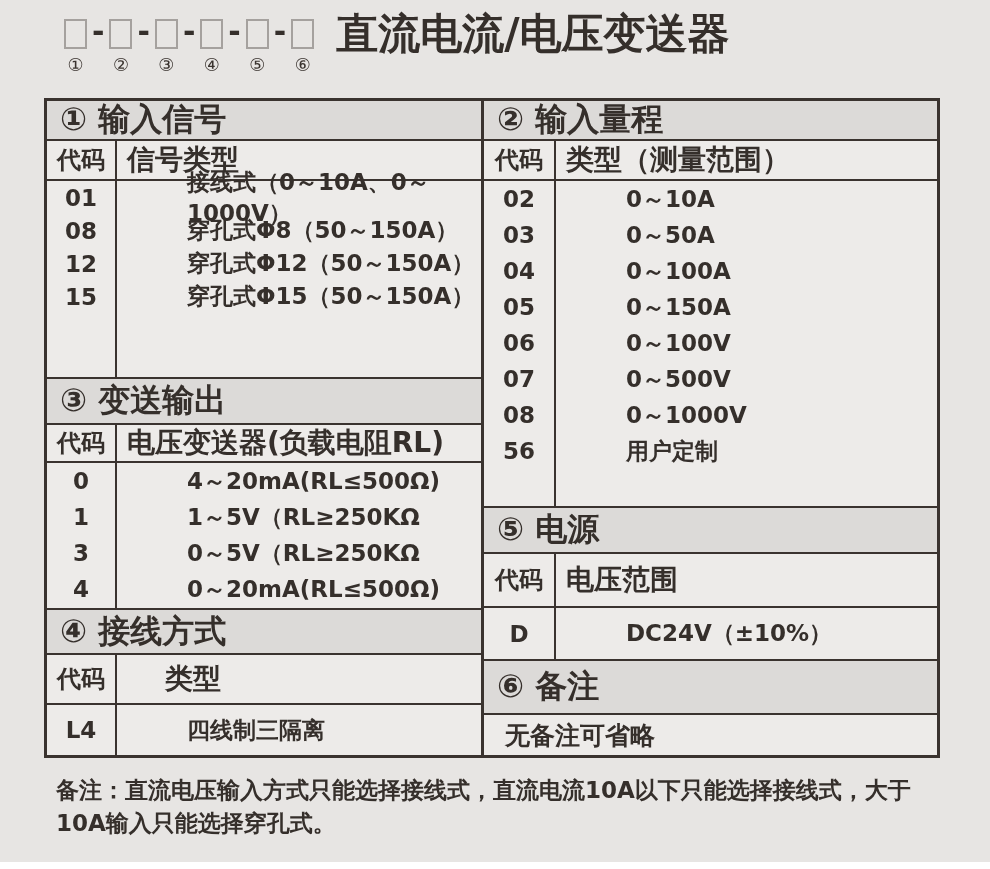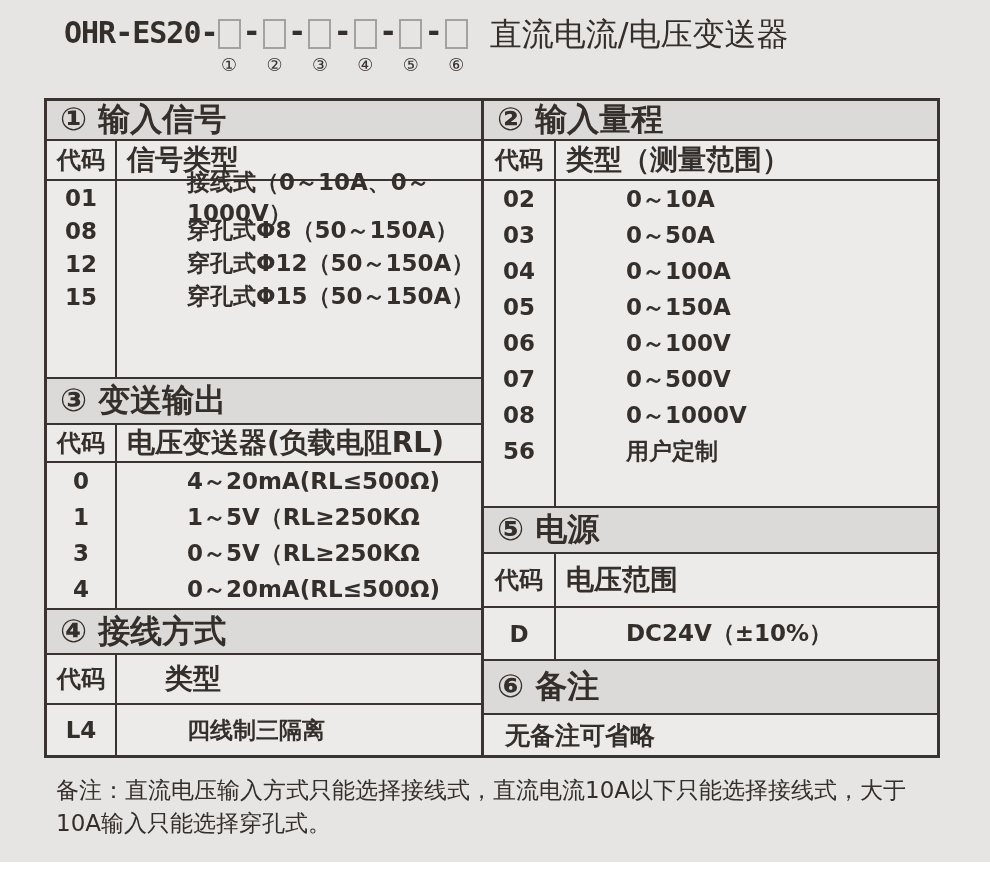--- a/index.html
+++ b/index.html
@@ -14,21 +14,21 @@
   .header-area { padding:14px 0 0 64px; }
   .model-line { display:flex; align-items:flex-start; }
   .model-prefix {
     font-family:"DejaVu Sans Mono","Liberation Mono",monospace;
     font-weight:bold; font-size:30px; line-height:38px; letter-spacing:-1px;
   }
   .slot { display:flex; flex-direction:column; align-items:center; margin-top:5px; }
   .box { width:23px; height:30px; border:2px solid #a5a19e; background:transparent; }
   .circ { margin-top:6px; font-size:18px; line-height:20px; color:#3a332f; }
   .dash { font-weight:bold; font-size:30px; line-height:36px; margin:0 5px; }
-  .model-title { font-weight:normal; font-size:32px; line-height:40px; margin-left:22px; }
+  .model-title { font-weight:bold; font-size:42px; line-height:40px; margin-left:22px; }
 
   
   .spec-table {
     margin:23px 0 0 44px; width:896px; height:660px;
     border:3px solid #3a332f; background:#edebe9; display:flex;
   }
   .col-left  { width:437px; border-right:3px solid #3a332f; display:flex; flex-direction:column; }
   .col-right { flex:1; display:flex; flex-direction:column; }
 
   .sec-header {
@@ -52,30 +52,29 @@
   .data-vals  { flex:1; display:flex; flex-direction:column;padding-left:48px; }
   .drow { display:flex; align-items:center; font-weight:bold; font-size:23px; flex:0 0 auto; }
   .drow.code { justify-content:center; }
   .drow.val  { padding-left:10px; }
   .rh33 { height:33px; } .rh36 { height:36px; }
   .fill { flex:1 1 auto; }
 
   .note-row { flex:1; display:flex; align-items:center; padding-left:21px; font-size:25px; font-weight:bold; }
 
   
-  .footnote { margin:16px 0 0 56px; font-size:23px; font-weight:normal; line-height:33px; }
+  .footnote { margin:16px 0 0 56px; font-size:23px; font-weight:bold; line-height:33px; }
 </style>
 </head>
 <body>
 
 <div class="canvas">
 
   <div class="header-area">
     <div class="model-line">
-      <span class="model-prefix">OHR-ES20-</span>
 
       <span class="slot">
         <span class="box"></span>
         <span class="circ">①</span>
       </span>
       <span class="dash">-</span>
       <span class="slot">
         <span class="box"></span>
         <span class="circ">②</span>
       </span>

